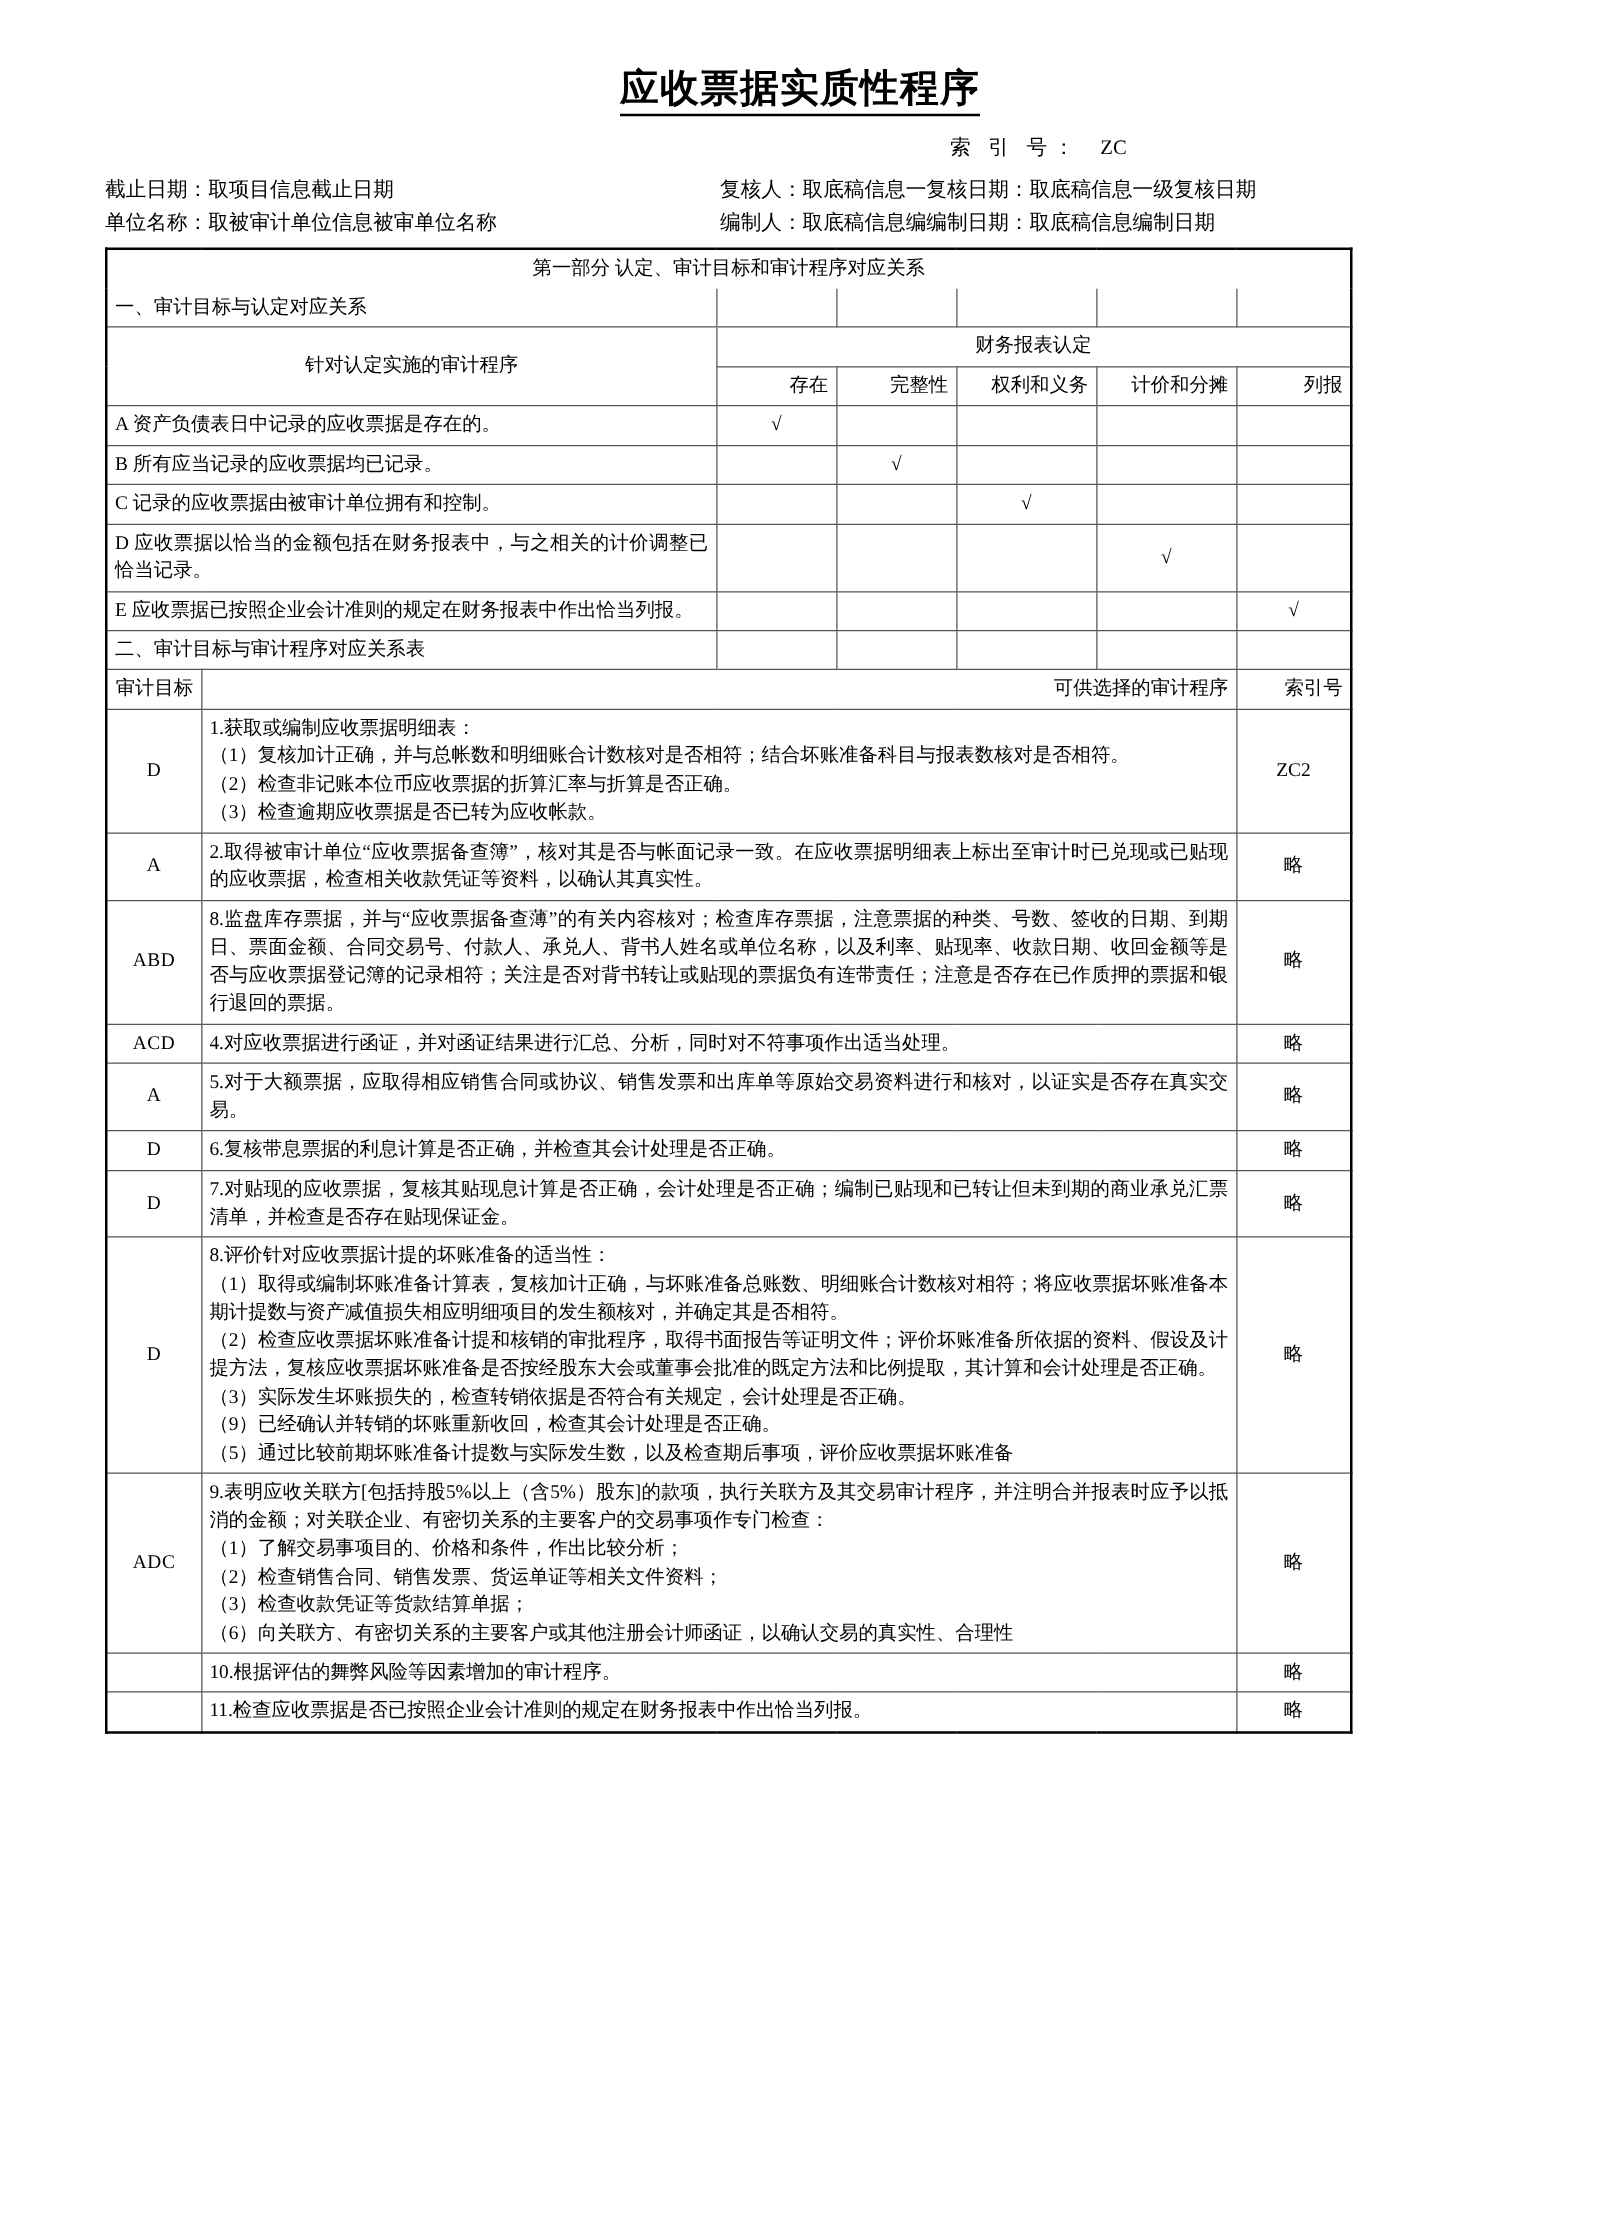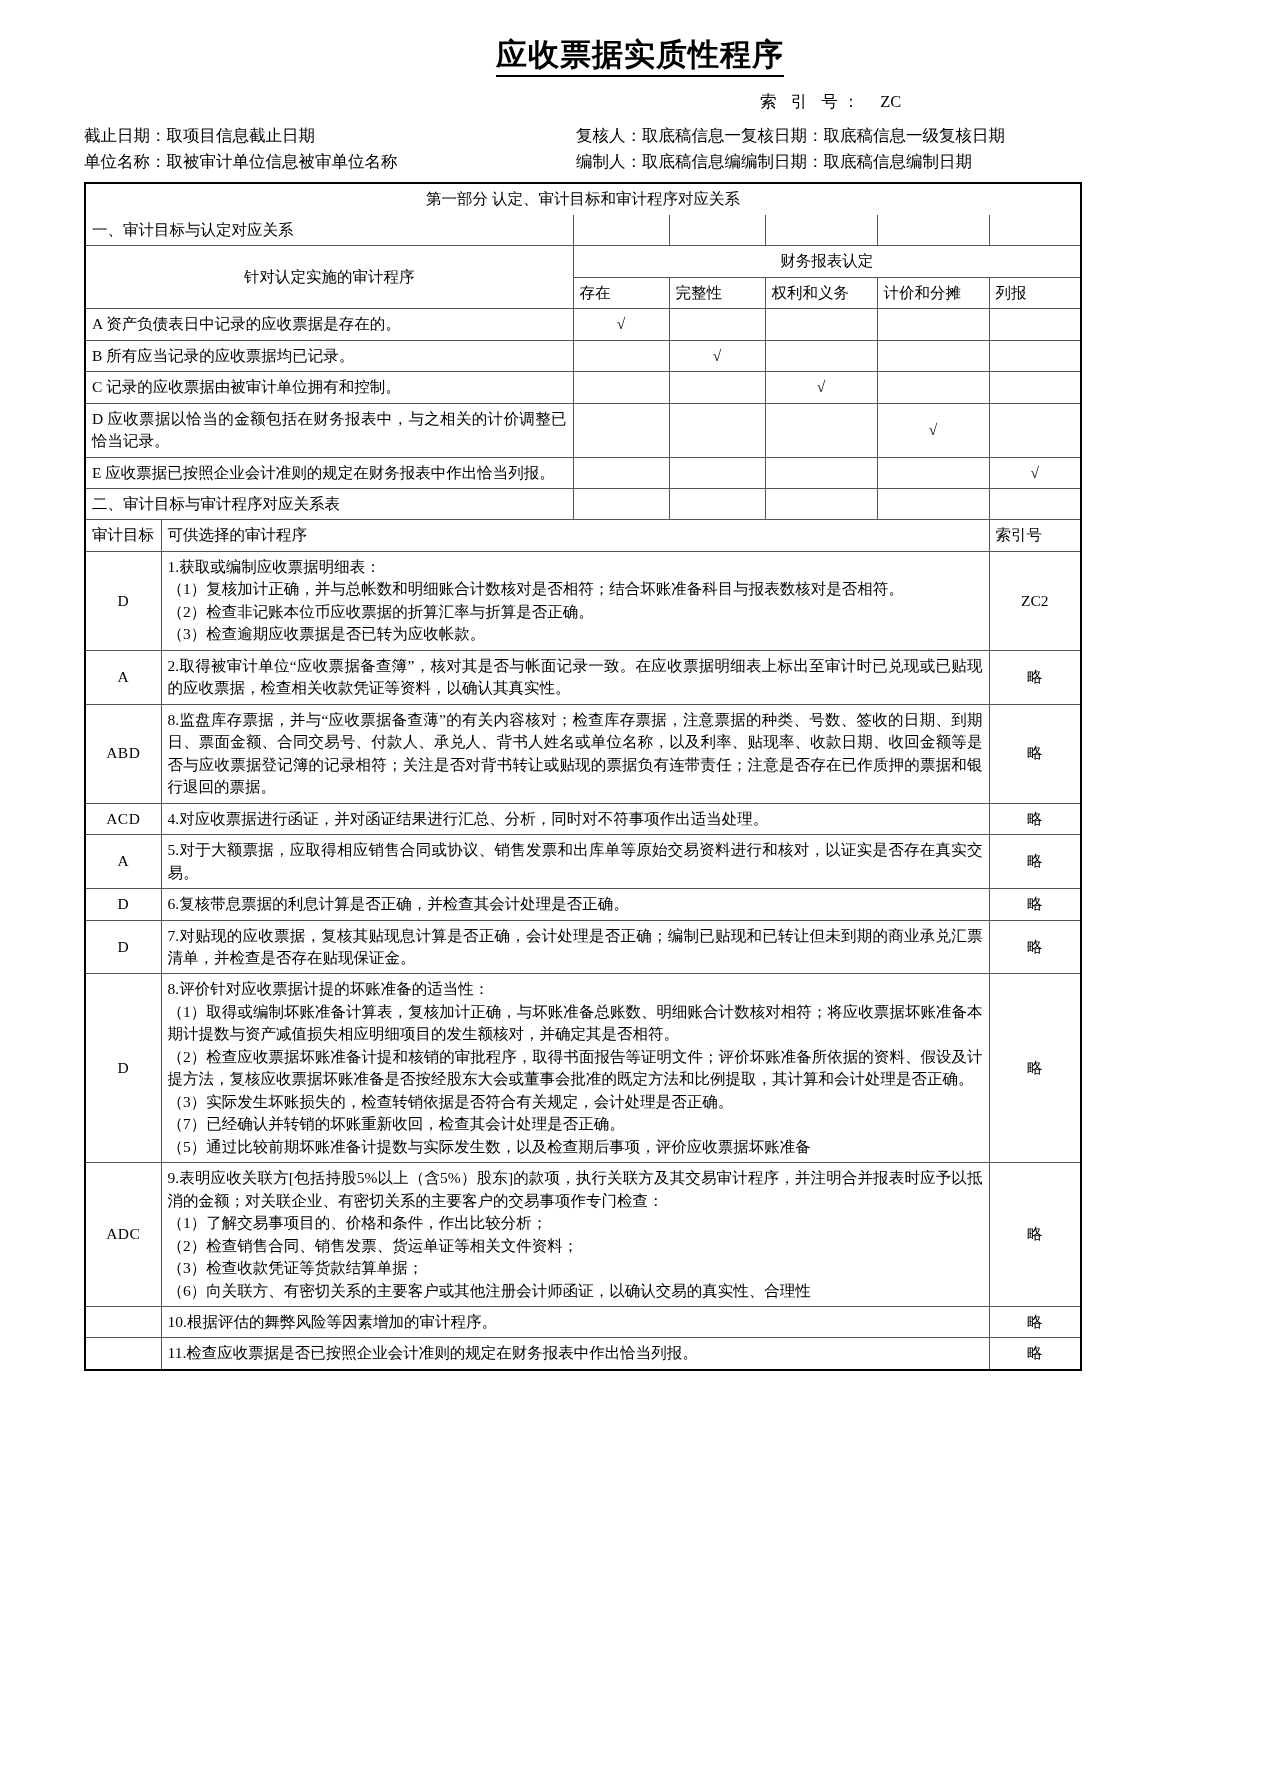--- a/index.html
+++ b/index.html
@@ -21,21 +21,21 @@
     height: 1780px;
     box-sizing: border-box;
   }
 
   
   .doc-title {
     text-align: center;
     font-size: 31px;
     font-weight: bold;
     letter-spacing: 1px;
-    padding-top: 36px;
+    padding-top: 52px;
     line-height: 1.2;
   }
   .doc-title span {
     border-bottom: 2px solid #000;
     padding-bottom: 3px;
   }
 
   
   .meta {
     margin: 0 84px 0 84px;
@@ -86,21 +86,21 @@
     padding-bottom: 2px;
   }
   .c-sec-title {
     text-align: left;
     font-size: 16.5px;
     padding-top: 6px;
     padding-bottom: 8px;
     border-top: none !important;
   }
   .c-ctr { text-align: center; }
-  .c-hdr { text-align: left; font-size: 15.5px; }
+  .c-hdr { text-align: right; font-size: 15.5px; font-family: Liberation Mono, monospace; }
   .c-assert-group { text-align: center; font-size: 16px; }
   .c-tick { text-align: center; font-size: 17px; }
   .c-tall { vertical-align: middle; }
   .c-body {
     vertical-align: top;
     text-align: justify;
     font-size: 15px;
     line-height: 1.52;
     padding-top: 5px;
     padding-bottom: 5px;
@@ -306,21 +306,21 @@
         <td class="c-ref">略</td>
       </tr>
 
       <tr>
         <td class="c-goal">D</td>
         <td class="c-body" colspan="5">
           <span class="proc-line">8.评价针对应收票据计提的坏账准备的适当性：</span>
           <span class="proc-line">（1）取得或编制坏账准备计算表，复核加计正确，与坏账准备总账数、明细账合计数核对相符；将应收票据坏账准备本期计提数与资产减值损失相应明细项目的发生额核对，并确定其是否相符。</span>
           <span class="proc-line">（2）检查应收票据坏账准备计提和核销的审批程序，取得书面报告等证明文件；评价坏账准备所依据的资料、假设及计提方法，复核应收票据坏账准备是否按经股东大会或董事会批准的既定方法和比例提取，其计算和会计处理是否正确。</span>
           <span class="proc-line">（3）实际发生坏账损失的，检查转销依据是否符合有关规定，会计处理是否正确。</span>
-          <span class="proc-line">（7）已经确认并转销的坏账重新收回，检查其会计处理是否正确。</span>
+          <span class="proc-line">（9）已经确认并转销的坏账重新收回，检查其会计处理是否正确。</span>
           <span class="proc-line">（5）通过比较前期坏账准备计提数与实际发生数，以及检查期后事项，评价应收票据坏账准备</span>
         </td>
         <td class="c-ref">略</td>
       </tr>
 
       <tr>
         <td class="c-goal">ADC</td>
         <td class="c-body" colspan="5">
           <span class="proc-line">9.表明应收关联方[包括持股5%以上（含5%）股东]的款项，执行关联方及其交易审计程序，并注明合并报表时应予以抵消的金额；对关联企业、有密切关系的主要客户的交易事项作专门检查：</span>
           <span class="proc-line">（1）了解交易事项目的、价格和条件，作出比较分析；</span>

